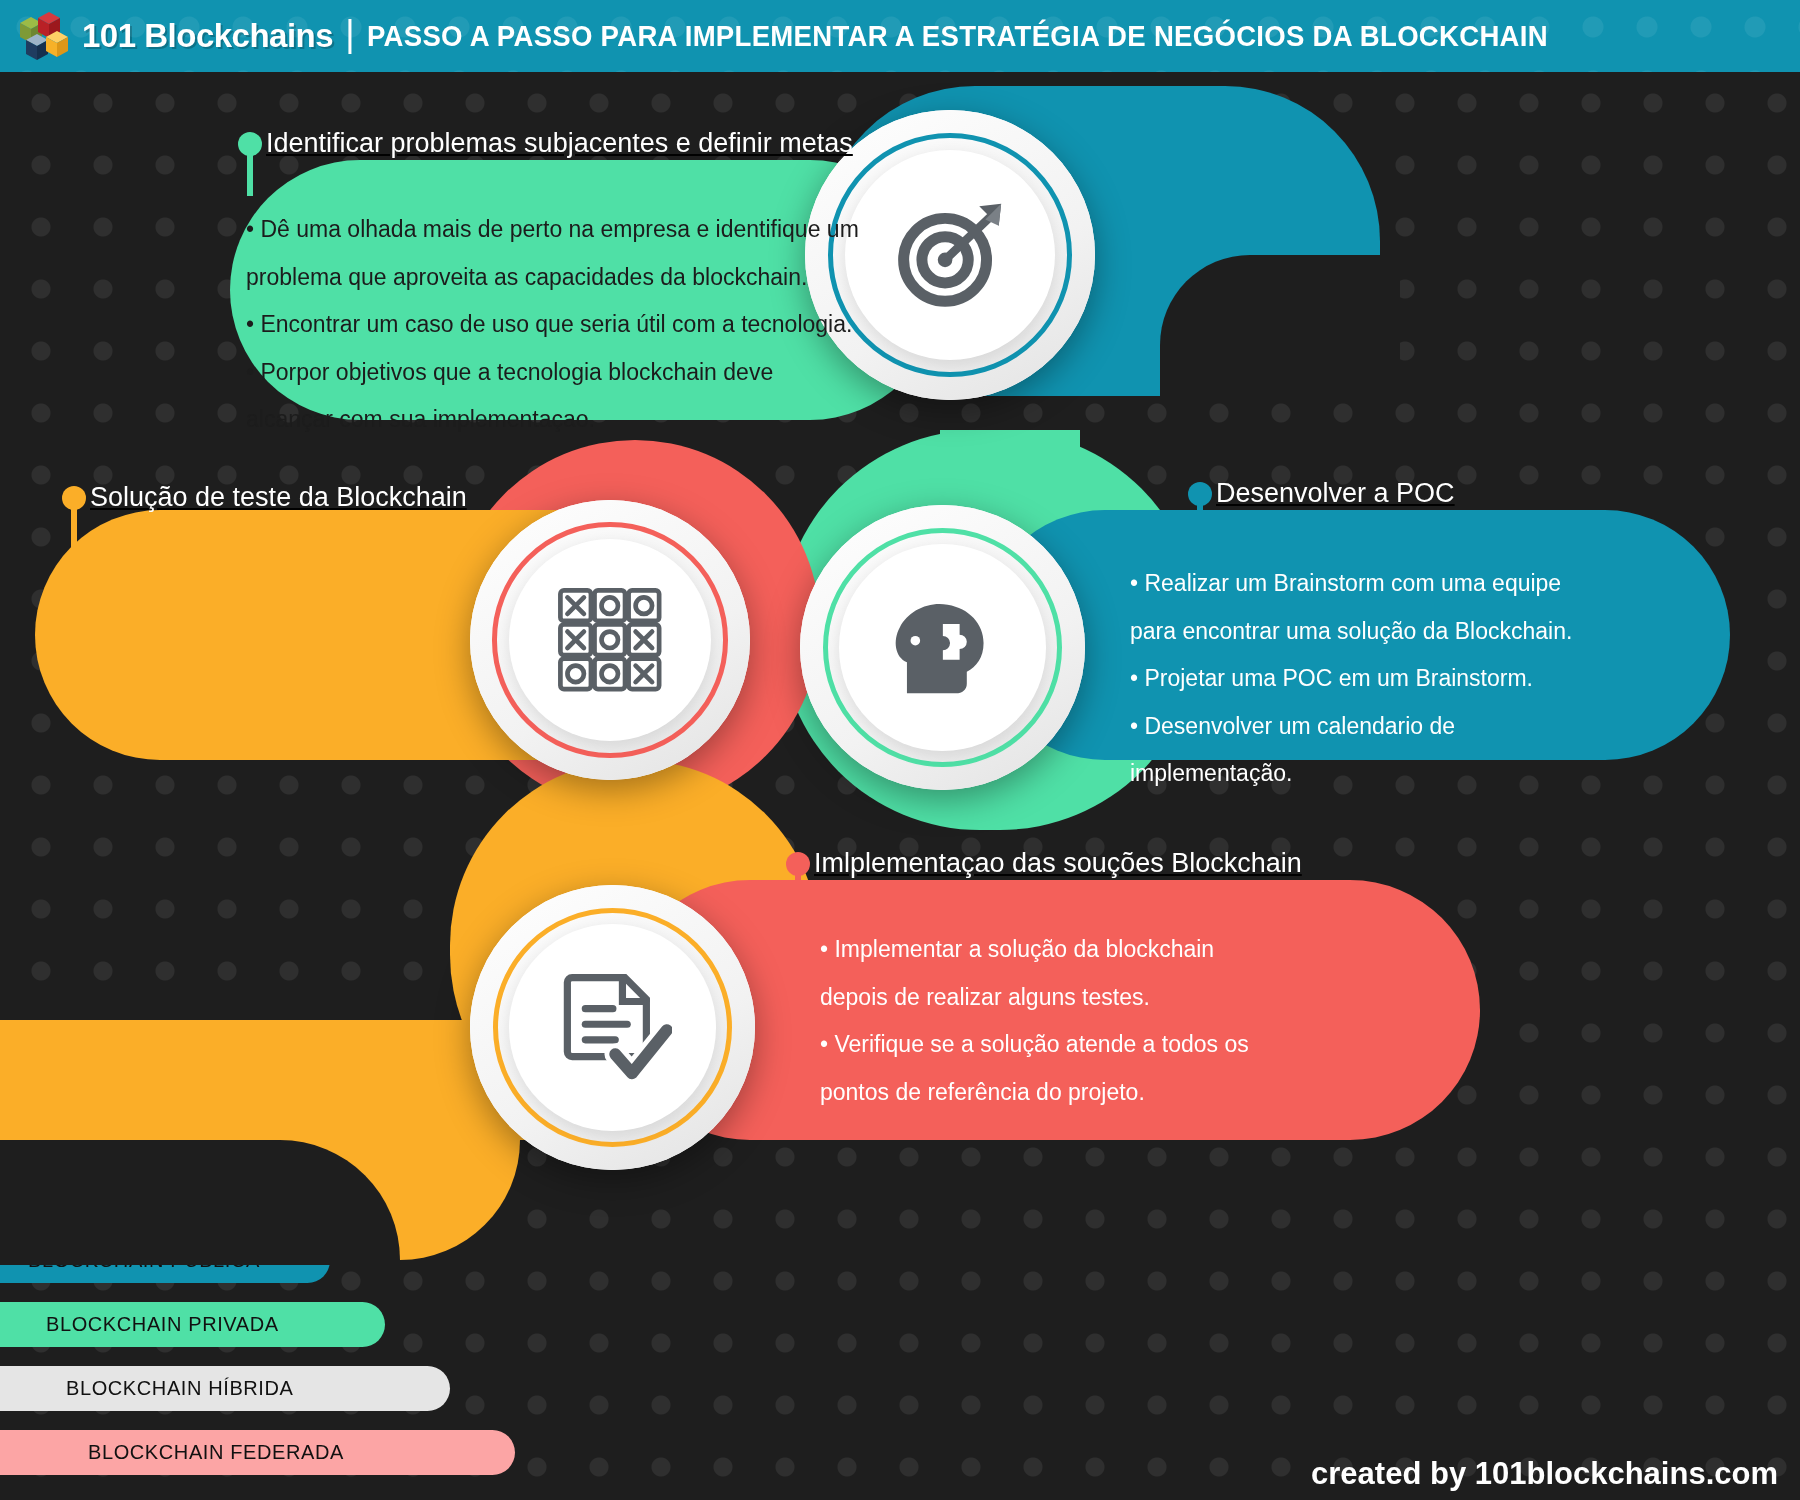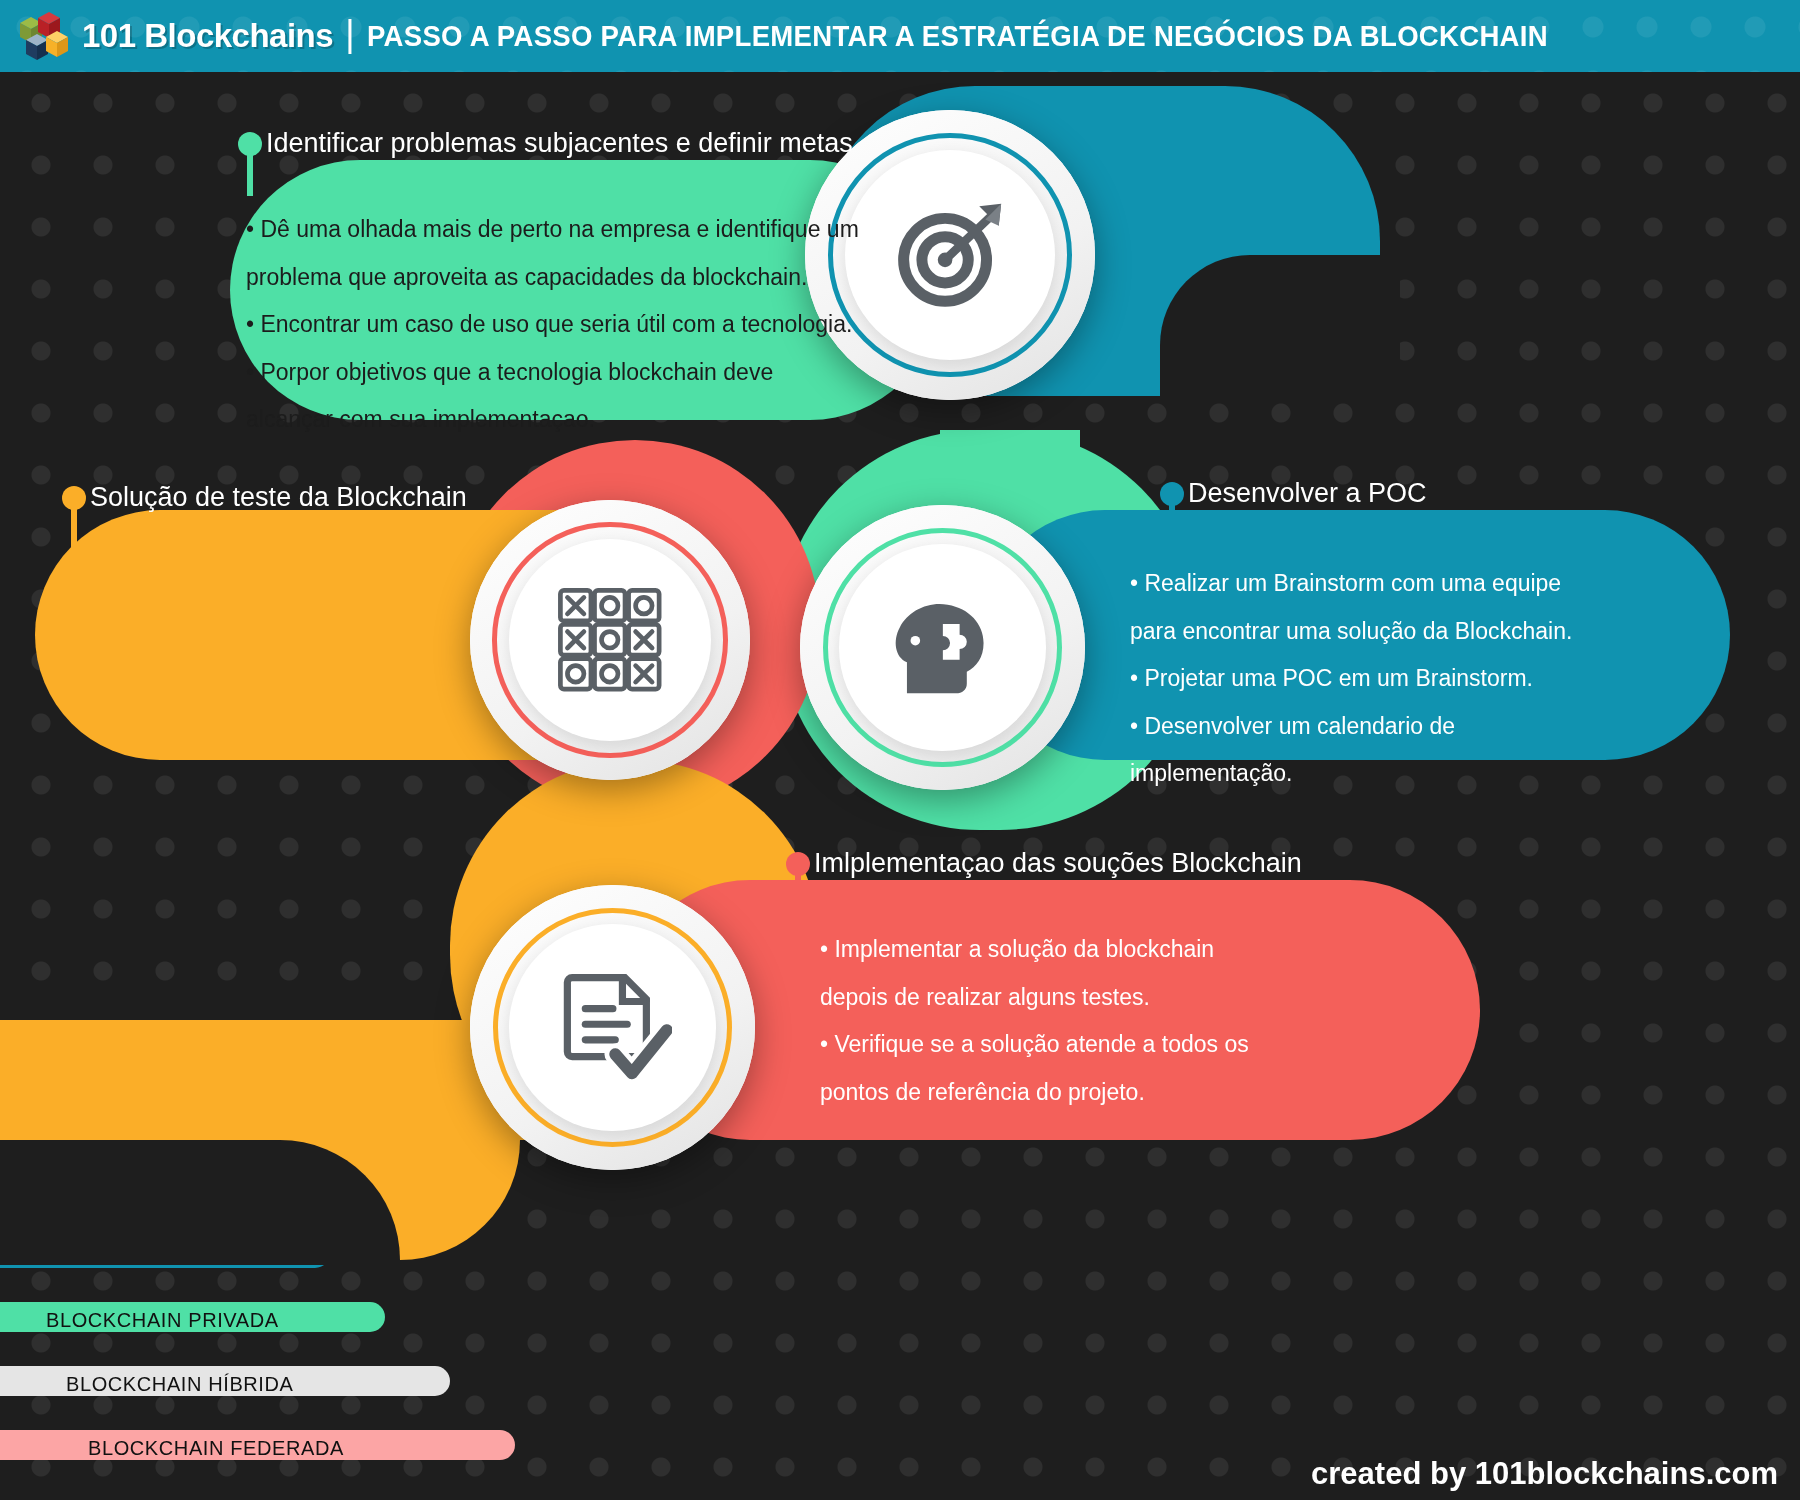--- a/index.html
+++ b/index.html
@@ -201,20 +201,21 @@
     box-shadow: 0 4px 16px rgba(0,0,0,.10);
   }
   .med-icon { width: 58%; height: 58%; display:block; }
 
   
   .pin-label {
     position: absolute;
     z-index: 30;
     display: flex;
     align-items: center;
+    text-decoration: underline;
   }
   .pin {
     position: relative;
     width: 24px; height: 24px;
     border-radius: 50%;
     flex: 0 0 auto;
   }
   .pin::after {
     content: "";
     position: absolute;
@@ -229,44 +230,44 @@
     font-size: 27px;
     color: #ffffff;
     margin-left: 4px;
     white-space: nowrap;
     font-weight: 400;
   }
   .lbl1 { top: 128px; left: 238px; }
   .lbl1 .pin { background: #4fe0a6; }
   .lbl2 { top: 482px; left: 62px; }
   .lbl2 .pin { background: #fbae28; }
-  .lbl3 { top: 478px; left: 1160px; }
+  .lbl3 { top: 478px; left: 1188px; }
   .lbl3 .pin { background: #1093b0; }
   .lbl4 { top: 848px; left: 786px; }
   .lbl4 .pin { background: #f4605a; }
 
   
   .card-text {
     position: absolute;
     z-index: 25;
     font-size: 23px;
     line-height: 1.72;
     color: #1c1c1c;
   }
   .card-text p { margin: 8px; white-space: nowrap; }
   .txt-green  { top: 202px; left: 238px; width: 600px; }
   .txt-orange { top: 560px; left: 52px;  width: 430px; }
   .txt-blue   { top: 556px; left: 1122px; width: 410px; color: #ffffff; }
   .txt-red    { top: 922px; left: 812px;  width: 440px; color: #ffffff; }
   .pill {
     position: absolute;
     left: 0;
-    height: 30px;
+    height: 45px;
     display: flex;
-    align-items: flex-end;
+    align-items: center;
     border-top-right-radius: 23px;
     border-bottom-right-radius: 23px;
     color: #111111;
     font-size: 20px;
     letter-spacing: .6px;
     padding-left: 28px;
     white-space: nowrap;
   }
   .pill-1 { top: 1238px; width: 330px; background: #1093b0; }
   .pill-2 { top: 1302px; width: 385px; background: #4fe0a6; padding-left: 46px; }

